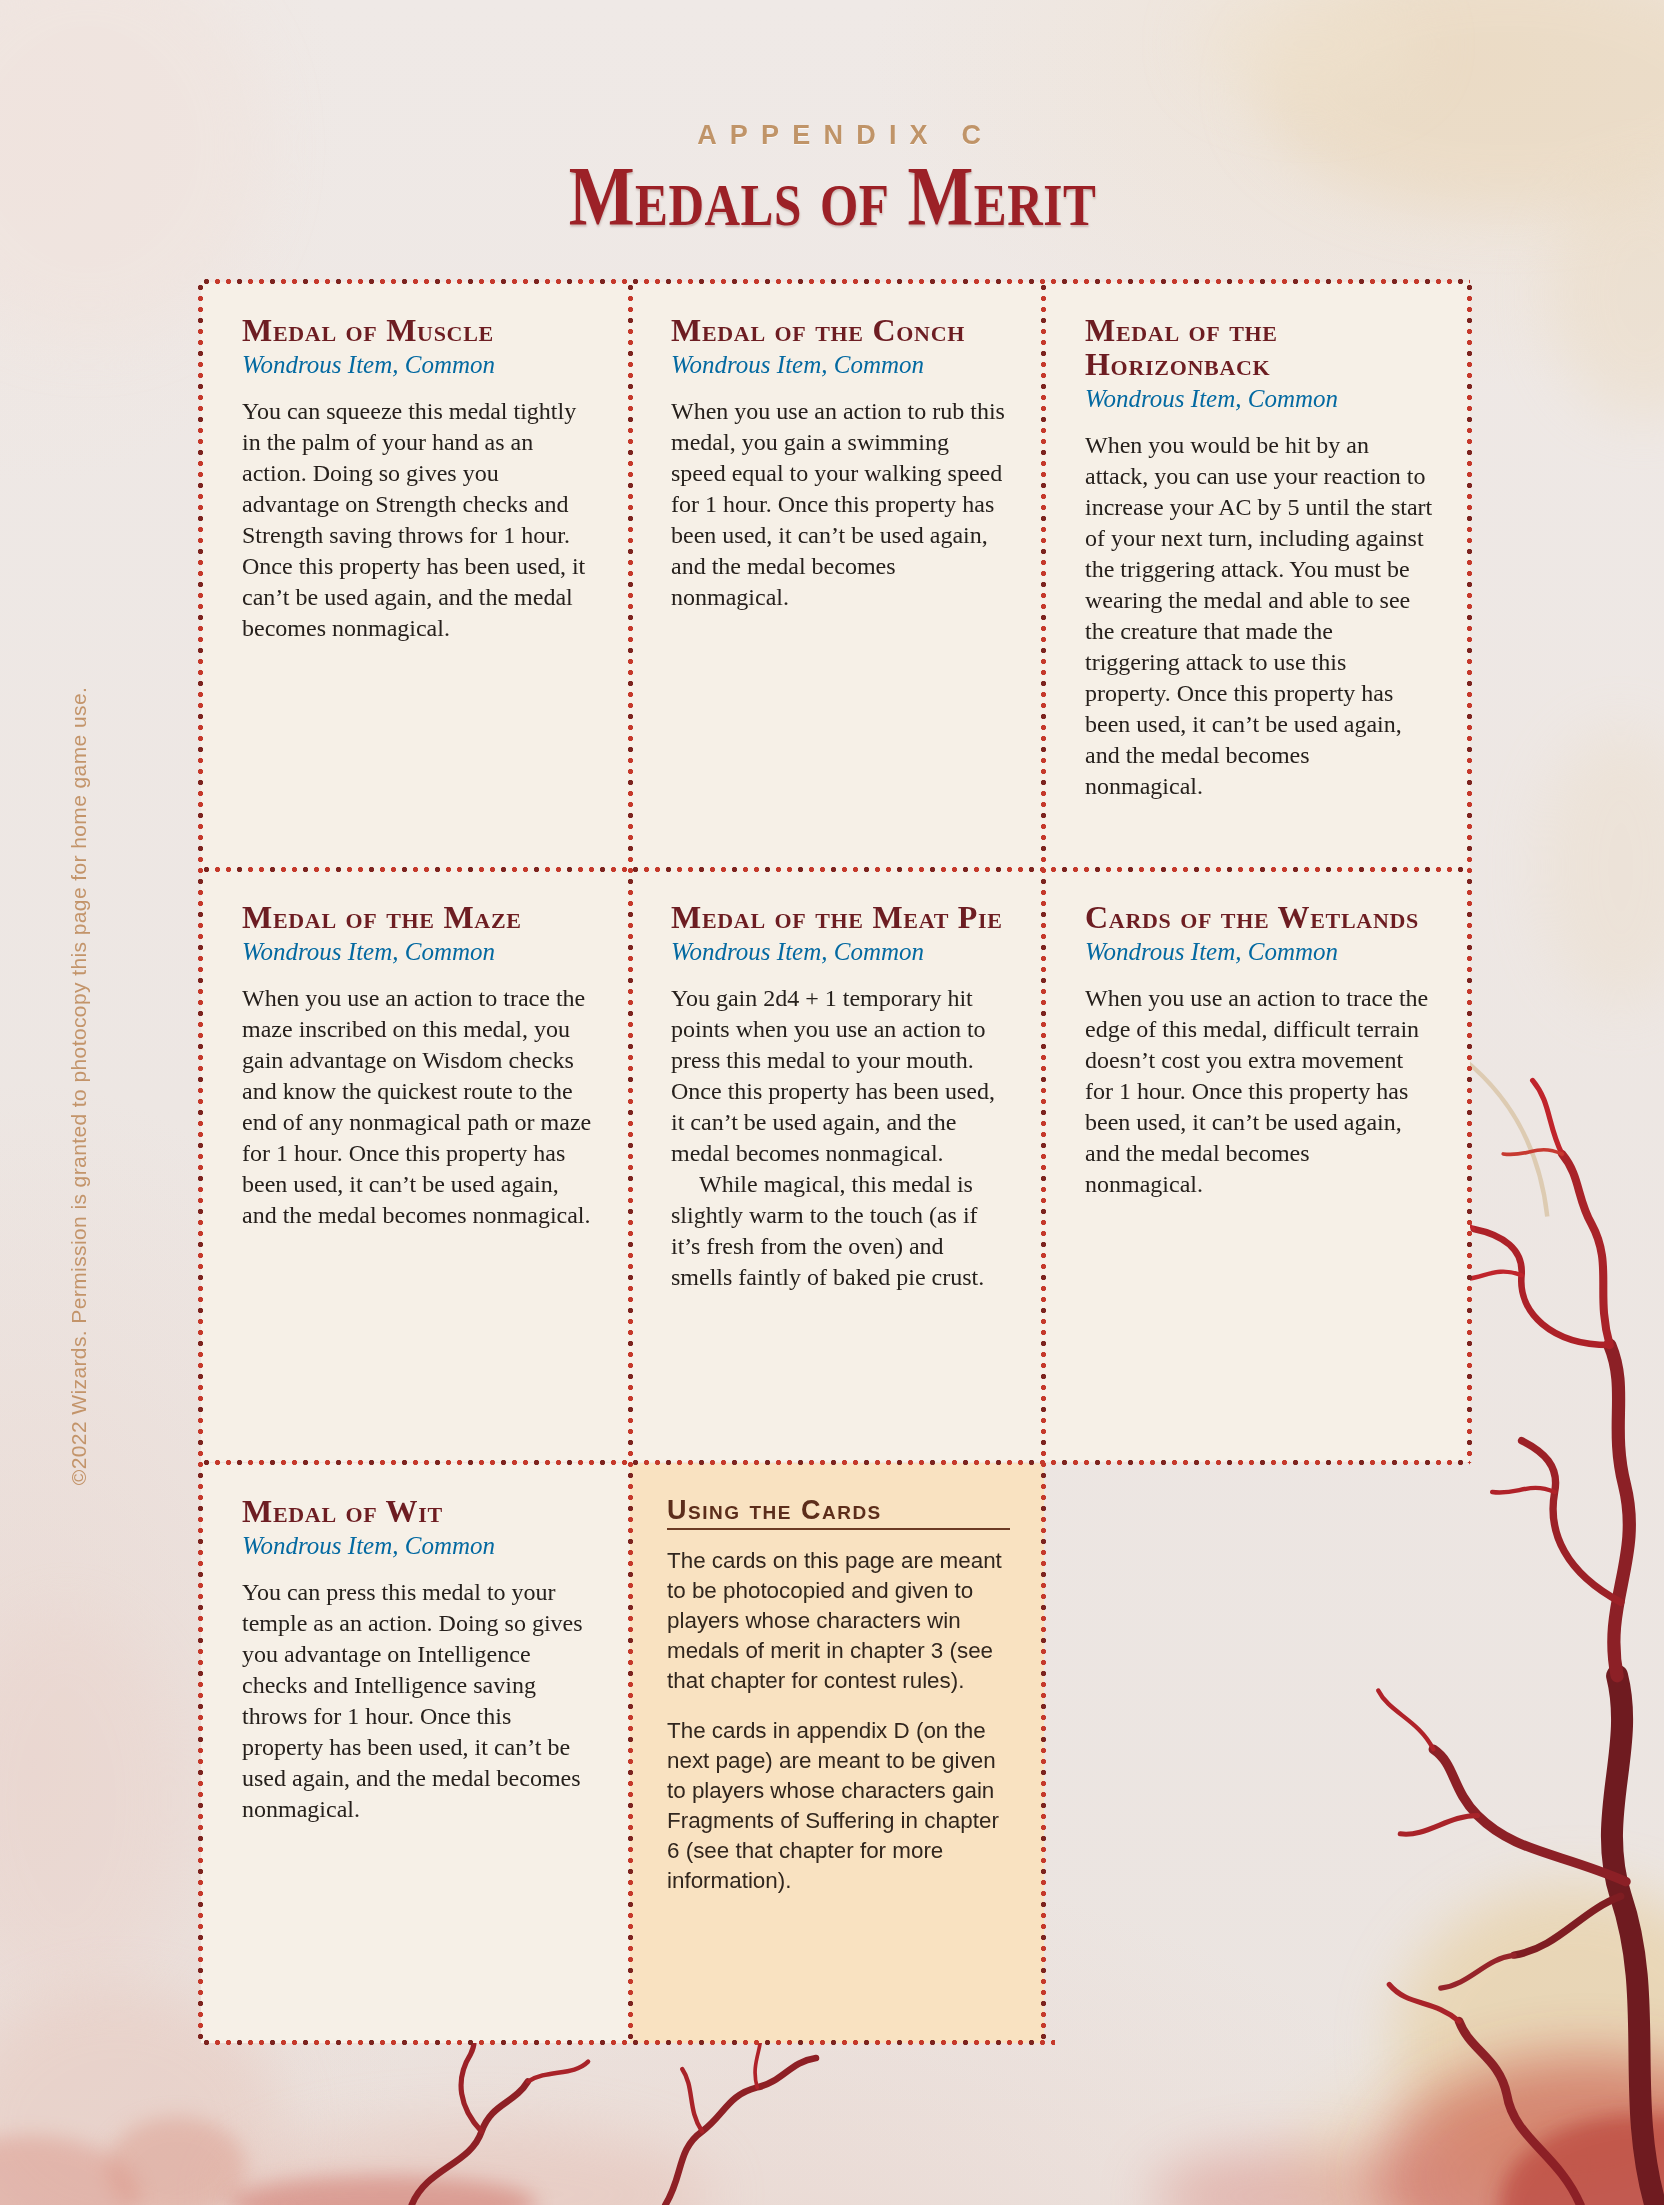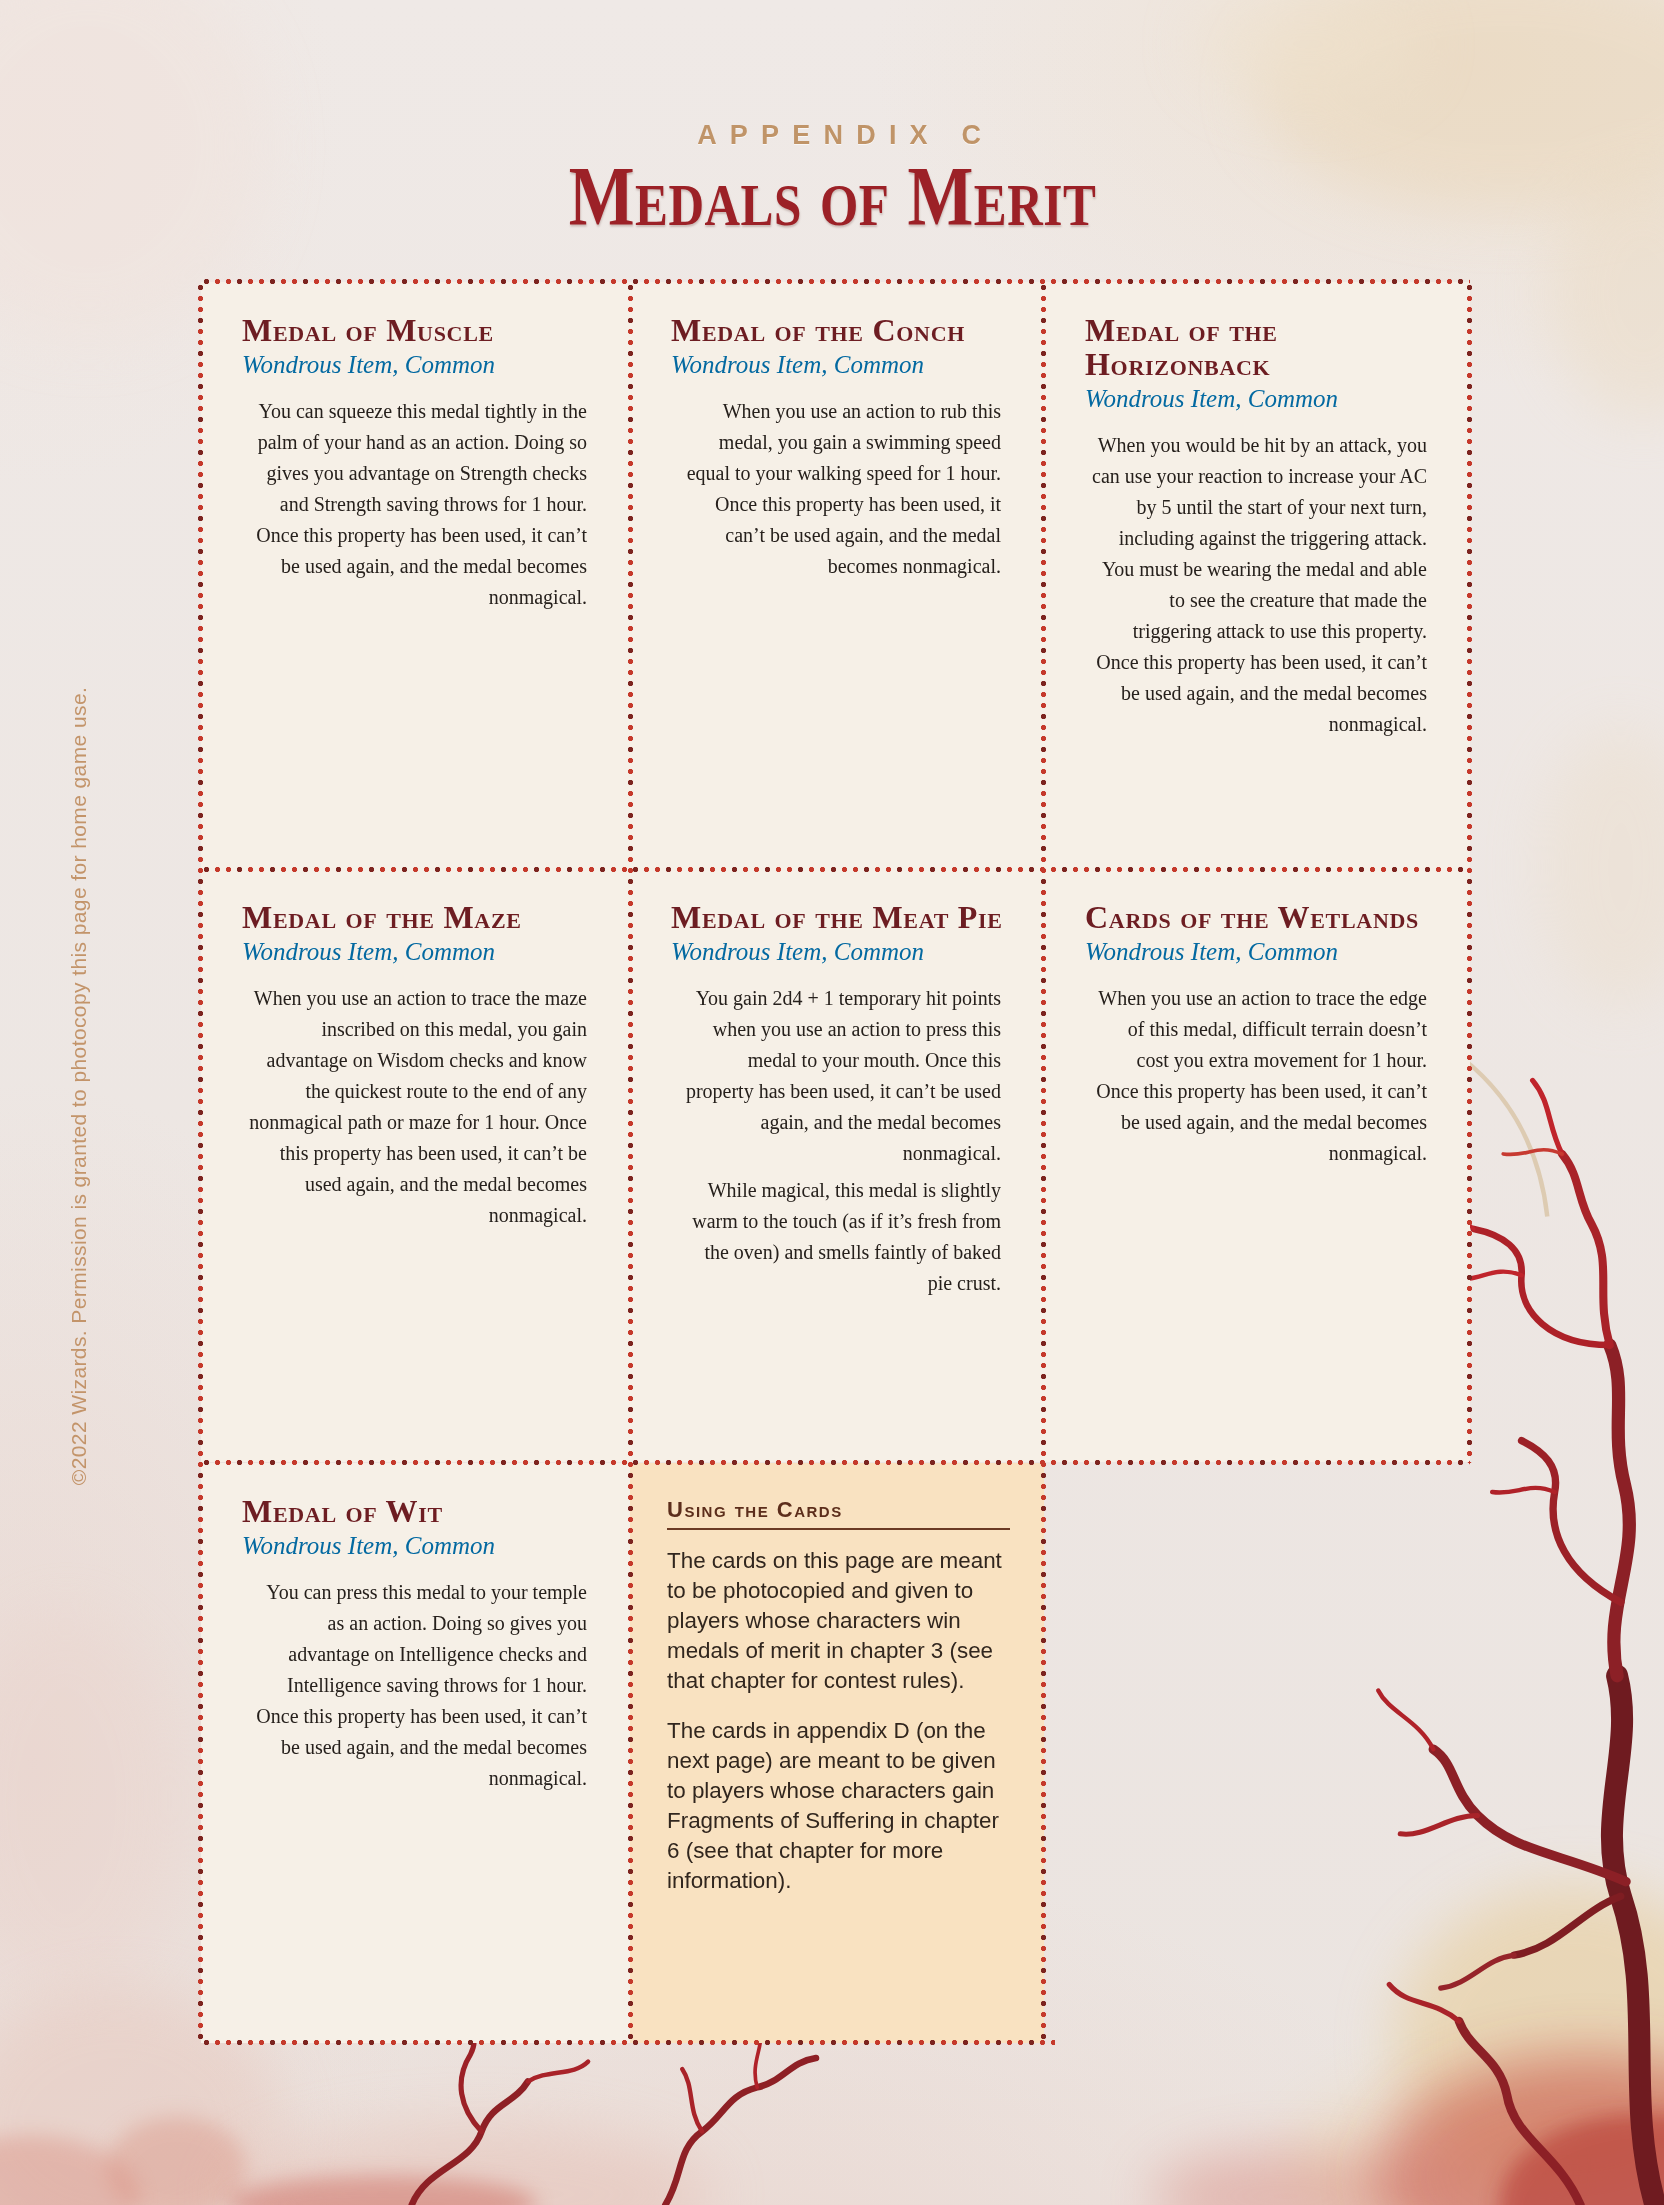--- a/index.html
+++ b/index.html
@@ -59,25 +59,25 @@
   .c5{left:843px;top:587px;width:426px;height:593px}
   .c6{left:0;top:1181px;width:429px;height:580px}
   .c7{left:429px;top:1181px;width:414px;height:580px;background:var(--box-bg);padding:29px 34px 0 37px;}
   .card h2{
     margin:0 0 2.9px 0;font-variant:small-caps;font-weight:bold;
     font-size:32px;line-height:34px;letter-spacing:0.7px;color:var(--title-red);
   }
   .card .sub{
     margin:0 0 17.6px 0;font-style:italic;font-size:25px;line-height:29px;color:#0369a1;
   }
-  .card p.body{margin:6px;font-size:20px;line-height:31px;text-align:right;}
+  .card p.body{margin:0;font-size:24px;line-height:31px;}
   .card p.indent{text-indent:28px;}
   .using h2{
     margin:1.5px 0 0 0;font-family:"Liberation Sans", sans-serif;
-    font-variant:small-caps;font-weight:bold;font-size:22px;line-height:32px;
+    font-variant:small-caps;font-weight:bold;font-size:27px;line-height:32px;
     letter-spacing:1.5px;color:var(--brown);
   }
   .rule{height:0;border-bottom:2.2px solid #6b3a24;margin:2.9px 0 16px 0;}
   .using p{
     margin:0 0 20px 0;font-family:"Liberation Sans", sans-serif;
     font-size:22.4px;line-height:30px;color:#31261e;
   }
   
   .dh{
     position:absolute;height:7.4px;left:0;width:1269px;background-repeat:repeat-x;

